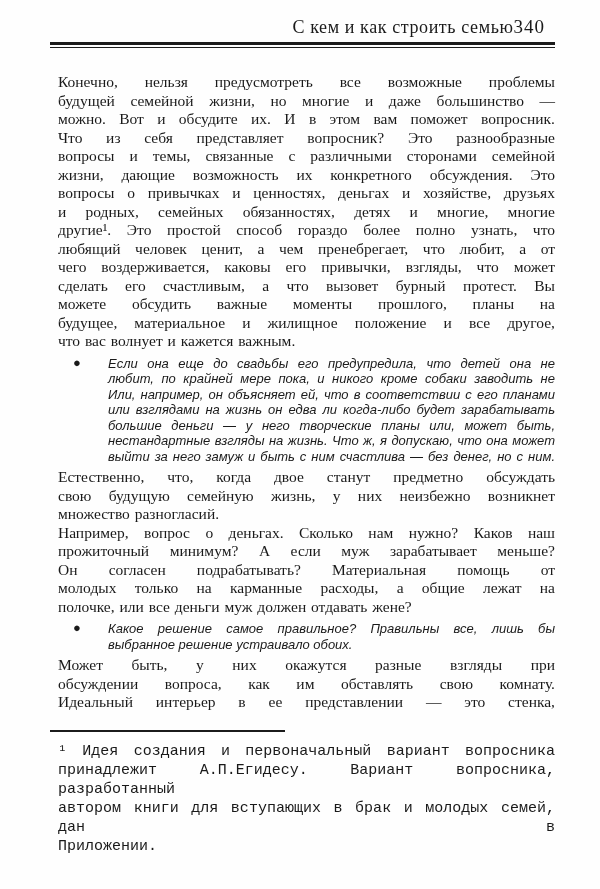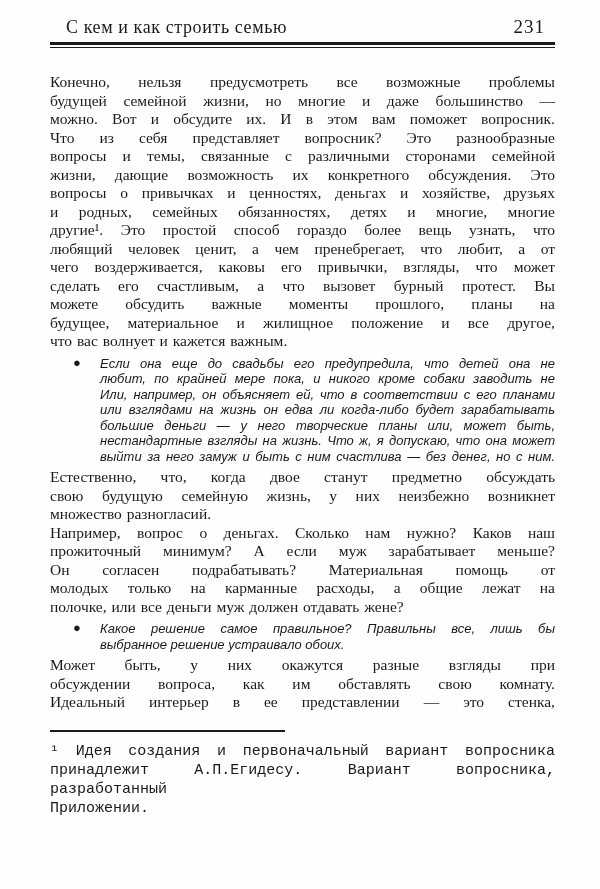--- a/index.html
+++ b/index.html
@@ -11,34 +11,34 @@
     background: #fefefe;
     box-sizing: border-box;
     padding: 16px 45px 0 50px;
     font-family: "Liberation Serif", serif;
     color: #1a1a1a;
     overflow: hidden;
   }
   
   .head-row {
     display: flex;
-    justify-content: space-between;
+    justify-content: flex-end;
     align-items: baseline;
     padding: 0 10px 0 16px;
     margin-bottom: 4px;
   }
   .head-title { font-size: 18px; letter-spacing: 0.6px; }
   .head-num   { font-size: 19px; letter-spacing: 1px; }
   .rule-thick { height: 3px; background: #1b1b1b; }
   .rule-thin  { height: 1px; background: #1b1b1b; margin-top: 2px; }
 
   
   .body-text { margin-top: 25px; }
   .para { font-size: 15.5px; line-height: 18.5px; word-spacing: 1px; }
-  .ln { text-align: justify; text-align-last: justify; }
+  .ln { text-align: justify; text-align-last: justify; margin-left: 8px; }
   .ln.last { text-align-last: left; }
 
   
   .bullet-para {
     position: relative;
     margin: 5px 0 4px 50px;
     font-family: "Liberation Sans", sans-serif;
     font-style: italic;
     font-size: 13px;
     line-height: 15.5px;
@@ -56,40 +56,40 @@
   .fn-rule { width: 235px; height: 2px; background: #1b1b1b; margin-top: 18px; }
   .footnote { margin-top: 10px; font-size: 15px; line-height: 19px; word-spacing: 1px; font-family: Liberation Mono, monospace; }
 </style>
 </head>
 <body>
 
 <div class="page">
 
   <div class="head-row">
     <span class="head-title">С кем и как строить семью</span>
-    <span class="head-num">231</span>
+    <span class="head-num">340</span>
   </div>
   <div class="rule-thick"></div>
   <div class="rule-thin"></div>
 
   <div class="body-text">
 
     <div class="para">
       <div class="ln">Конечно, нельзя предусмотреть все возможные проблемы</div>
       <div class="ln">будущей семейной жизни, но многие и даже большинство —</div>
       <div class="ln">можно. Вот и обсудите их. И в этом вам поможет вопросник.</div>
     </div>
 
     <div class="para">
       <div class="ln">Что из себя представляет вопросник? Это разнообразные</div>
       <div class="ln">вопросы и темы, связанные с различными сторонами семейной</div>
       <div class="ln">жизни, дающие возможность их конкретного обсуждения. Это</div>
       <div class="ln">вопросы о привычках и ценностях, деньгах и хозяйстве, друзьях</div>
       <div class="ln">и родных, семейных обязанностях, детях и многие, многие</div>
-      <div class="ln">другие¹. Это простой способ гораздо более вещь узнать, что</div>
+      <div class="ln">другие¹. Это простой способ гораздо более полно узнать, что</div>
       <div class="ln">любящий человек ценит, а чем пренебрегает, что любит, а от</div>
       <div class="ln">чего воздерживается, каковы его привычки, взгляды, что может</div>
       <div class="ln">сделать его счастливым, а что вызовет бурный протест. Вы</div>
       <div class="ln">можете обсудить важные моменты прошлого, планы на</div>
       <div class="ln">будущее, материальное и жилищное положение и все другое,</div>
       <div class="ln last">что вас волнует и кажется важным.</div>
     </div>
 
     <div class="bullet-para">
       <span class="bullet-dot">●</span>
@@ -126,17 +126,18 @@
       <div class="ln">Может быть, у них окажутся разные взгляды при</div>
       <div class="ln">обсуждении вопроса, как им обставлять свою комнату.</div>
       <div class="ln">Идеальный интерьер в ее представлении — это стенка,</div>
     </div>
 
     <div class="fn-rule"></div>
 
     <div class="footnote">
       <div class="ln">¹ Идея создания и первоначальный вариант вопросника</div>
       <div class="ln">принадлежит А.П.Егидесу. Вариант вопросника, разработанный</div>
+      <div class="ln">автором книги для вступающих в брак и молодых семей, дан в</div>
       <div class="ln last">Приложении.</div>
     </div>
 
   </div>
 </div>
 
 </body></html>

